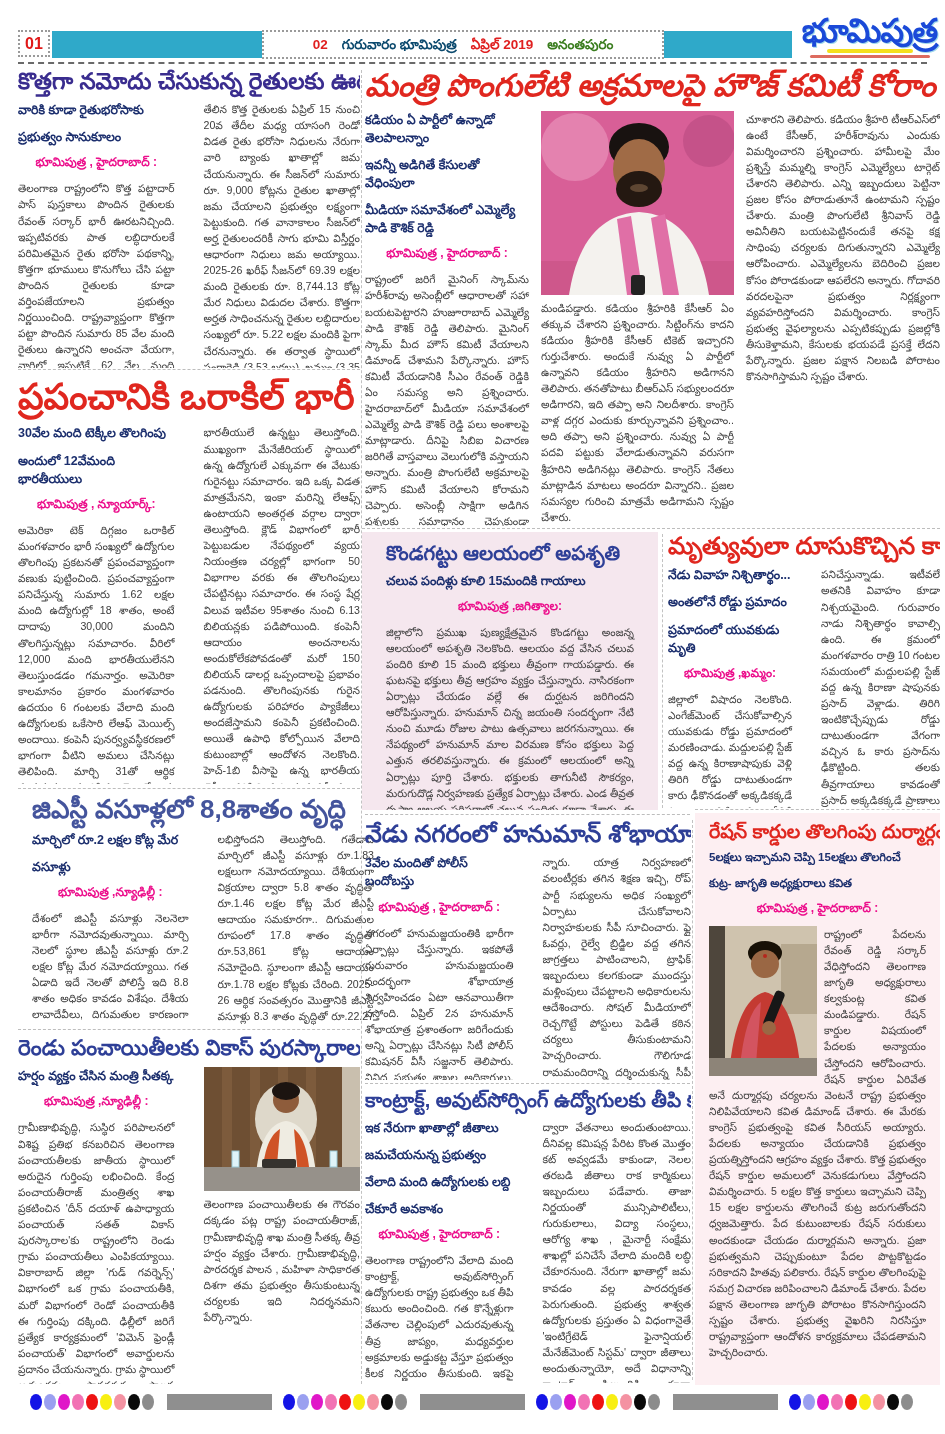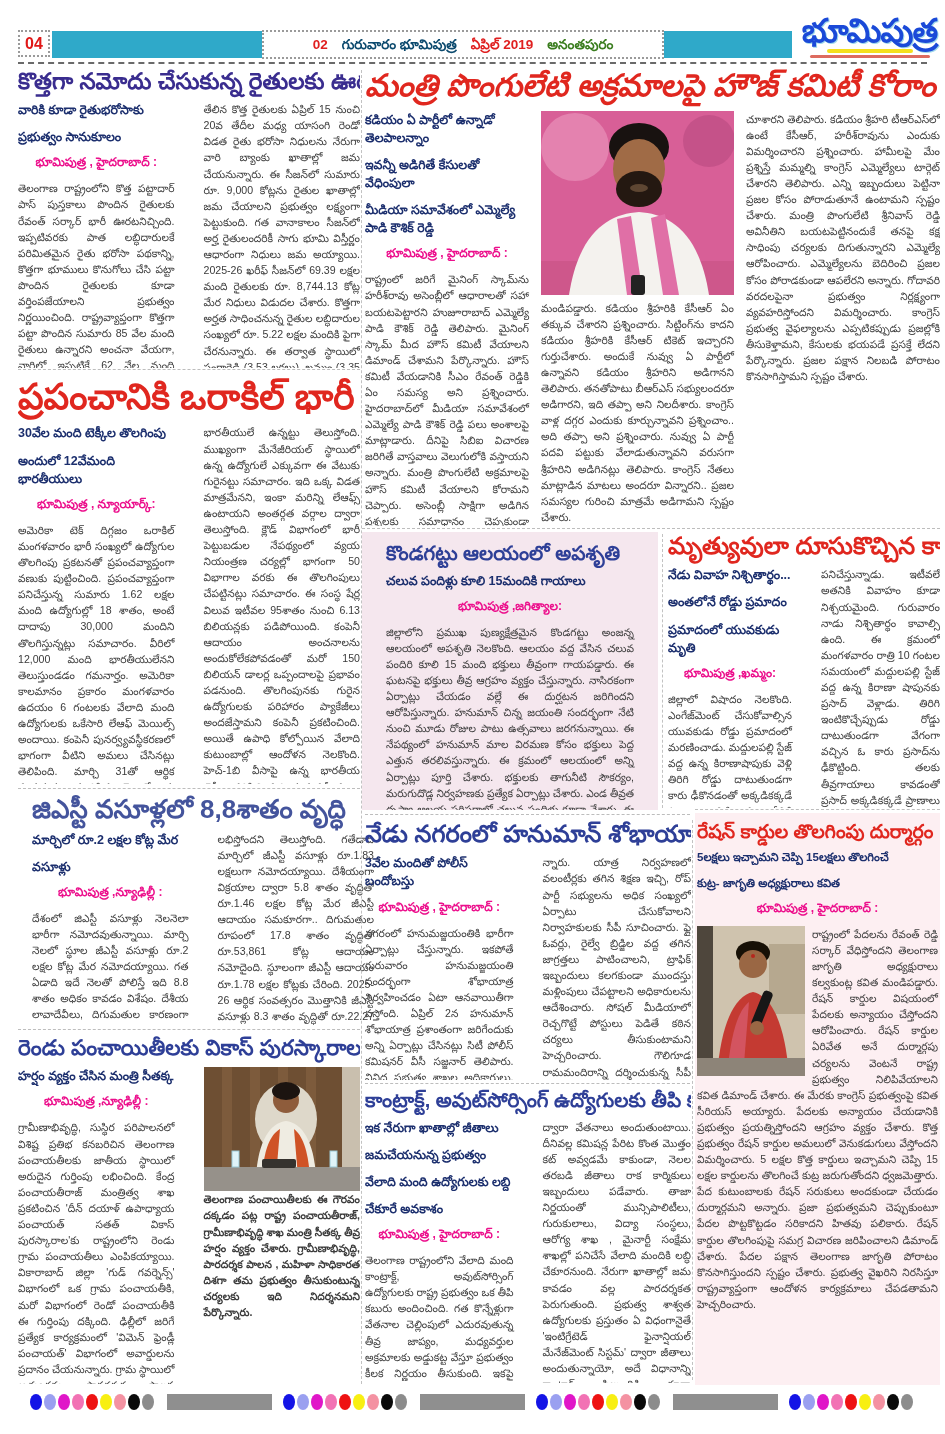--- a/index.html
+++ b/index.html
@@ -23,37 +23,37 @@
   .toprule{position:absolute;left:18px;top:62px;width:909px;border-top:2px dashed #6a6a6a;}
   
   .art{position:absolute;overflow:hidden;box-sizing:border-box;}
   .hl{font-weight:bold;line-height:1.18;margin:0 0 6px 0;white-space:nowrap;}
   .subhead{font-weight:bold;color:#1c2f6e;font-size:12.5px;line-height:1.45;margin:0 0 9px 0;}
   .dateline{color:#ec0f8c;font-weight:bold;font-size:12px;text-align:center;margin:4px 0 8px 0;}
   .body{font-size:10.6px;color:#3b3b3b;text-align:justify;line-height:1.52;}
   .cols{display:flex;gap:29px;}
   .col{flex:1;min-width:0;}
   .pinkbox{background:#f5e7ee;padding:10px 24px;}
-  .lightpinkbox{background:#fdeff2;padding:8px 2px;}
+  .lightpinkbox{background:#fdeff2;padding:8px 14px;}
   .photo{display:block;}
   .floatphoto{float:left;margin:0 7px 4px 0;}
   
   .vsep{position:absolute;border-left:1px dashed #c2c2c2;width:0;}
   .hsep{position:absolute;border-top:1px dashed #bdbdbd;height:0;}
   
   .footer{position:absolute;left:30px;top:1392px;width:885px;height:20px;display:flex;
     align-items:center;justify-content:space-between;}
   .dot-group{display:flex;align-items:center;}
   .dot{width:12px;height:16px;border-radius:50%;margin-right:2px;display:inline-block;}
   .graybar{width:105px;height:16px;background:#8f8f8f;}
 </style>
 </head>
 <body>
 
-<div class="pagenum" style="color: rgb(224, 24, 24);">04</div>
+<div class="pagenum" style="color: rgb(224, 24, 24);">01</div>
 <div class="cyanbar" style="left:52px;width:210px;"></div>
 <div class="datebox">
   <span style="color: rgb(224, 32, 32);">02</span><span style="color: #0c4a6e;">గురువారం భూమిపుత్ర</span><span style="color: rgb(224, 32, 32);">ఏప్రిల్ 2019</span><span style="color: rgb(58, 125, 30);">అనంతపురం</span>
 </div>
 <div class="cyanbar" style="left:664px;width:128px;"></div>
 <div class="masthead">
   <div class="logo" style="color: rgb(27, 73, 216);">భూమిపుత్ర</div>
   <div class="accent"></div>
   <div class="micro"></div>
 </div>
@@ -130,21 +130,21 @@
         <circle cx="82" cy="33" r="13" fill="#8e5c3b"></circle>
         <ellipse cx="82" cy="24" rx="14" ry="9" fill="#1c1410"></ellipse>
         <path d="M52,110 C54,74 66,56 82,54 C98,56 110,74 112,110 Z" fill="#efece2"></path>
         <path d="M58,110 C60,82 66,68 76,62 L72,110 Z" fill="#cf5326"></path>
         <path d="M106,110 C104,82 98,68 90,62 L94,110 Z" fill="#cf5326"></path>
         <rect y="100" width="166" height="24" fill="#96918a"></rect>
         <rect x="58" y="92" width="34" height="9" rx="2" fill="#35322e"></rect>
         <rect x="28" y="84" width="7" height="16" fill="#dff3f8" stroke="#9bc9d6" stroke-width="1"></rect>
         <rect x="126" y="84" width="7" height="16" fill="#dff3f8" stroke="#9bc9d6" stroke-width="1"></rect>
       </svg>
-      <div class="body" style="font-weight:bold;">తెలంగాణ పంచాయితీలకు ఈ గౌరవం దక్కడం పట్ల రాష్ట్ర పంచాయతీరాజ్, గ్రామీణాభివృద్ధి శాఖ మంత్రి సీతక్క తీవ్ర హర్షం వ్యక్తం చేశారు. గ్రామీణాభివృద్ధి, పారదర్శక పాలన , మహిళా సాధికారత దిశగా తమ ప్రభుత్వం తీసుకుంటున్న చర్యలకు ఇది నిదర్శనమని పేర్కొన్నారు.</div>
+      <div class="body" style="margin-top:5px;">తెలంగాణ పంచాయితీలకు ఈ గౌరవం దక్కడం పట్ల రాష్ట్ర పంచాయతీరాజ్, గ్రామీణాభివృద్ధి శాఖ మంత్రి సీతక్క తీవ్ర హర్షం వ్యక్తం చేశారు. గ్రామీణాభివృద్ధి, పారదర్శక పాలన , మహిళా సాధికారత దిశగా తమ ప్రభుత్వం తీసుకుంటున్న చర్యలకు ఇది నిదర్శనమని పేర్కొన్నారు.</div>
     </div>
   </div>
 </article>
 
 <article class="art" style="left:365px;top:68px;width:575px;height:458px;">
   <h2 class="hl" style="font-size: 31px; color: rgb(224, 39, 31); font-style: italic;">మంత్రి పొంగులేటి అక్రమాలపై హౌజ్ కమిటీ కోరాం</h2>
   <div class="cols" style="gap:12px;">
     <div class="col" style="flex:0 0 164px;">
       <div class="subhead">కడియం ఏ పార్టీలో ఉన్నాడో తెలపాలన్నాం</div>
       <div class="subhead">ఇవన్నీ అడిగితే కేసులతో వేధింపులా</div>

